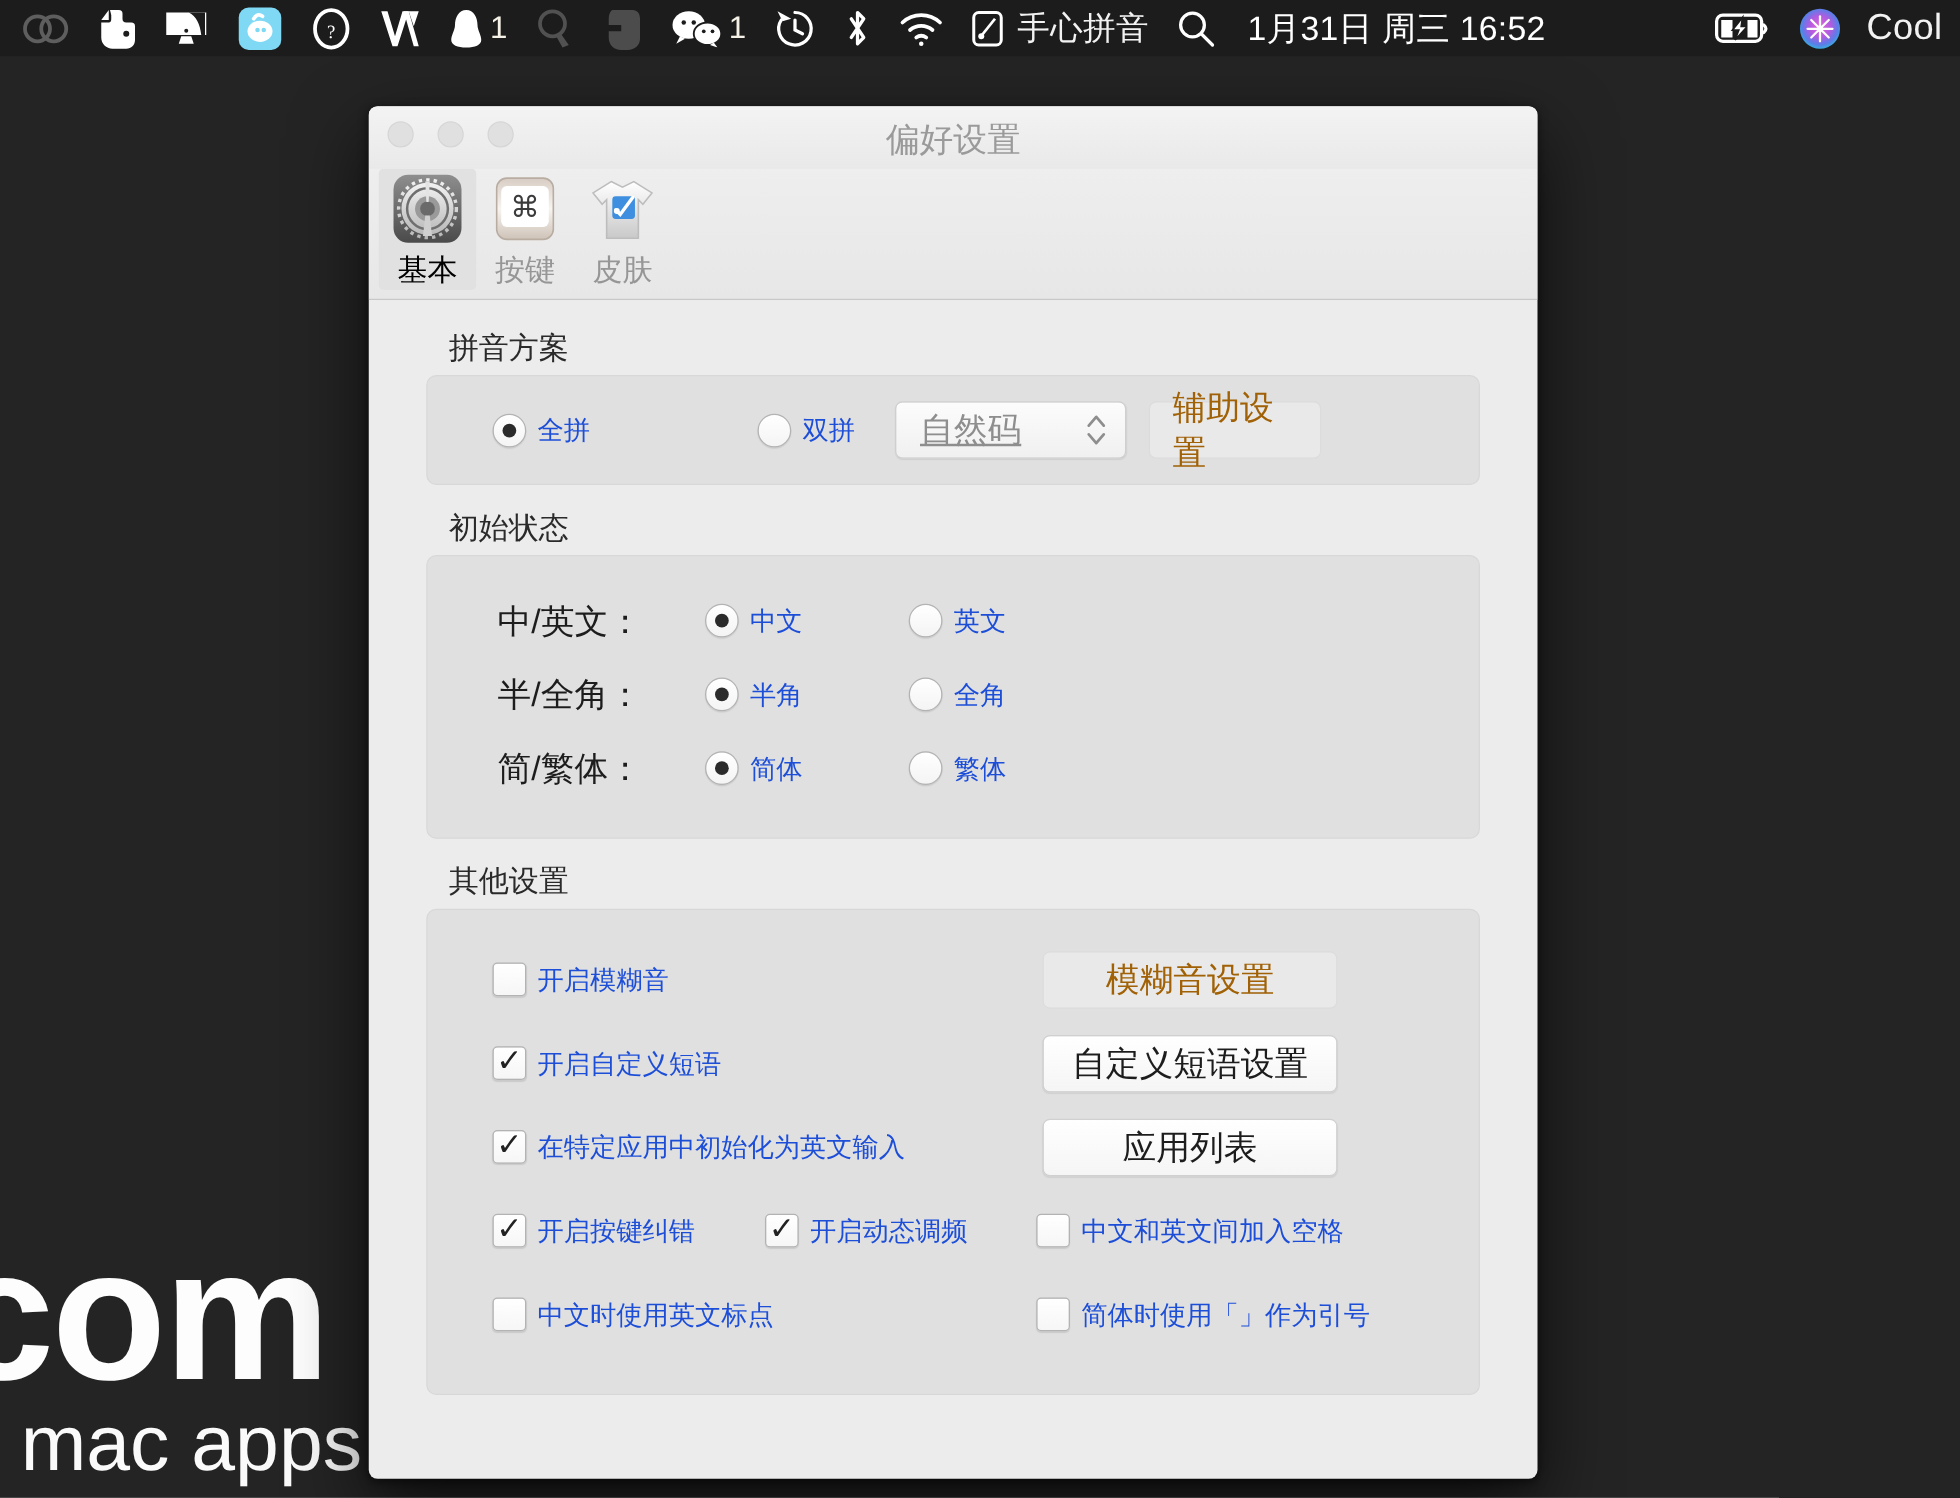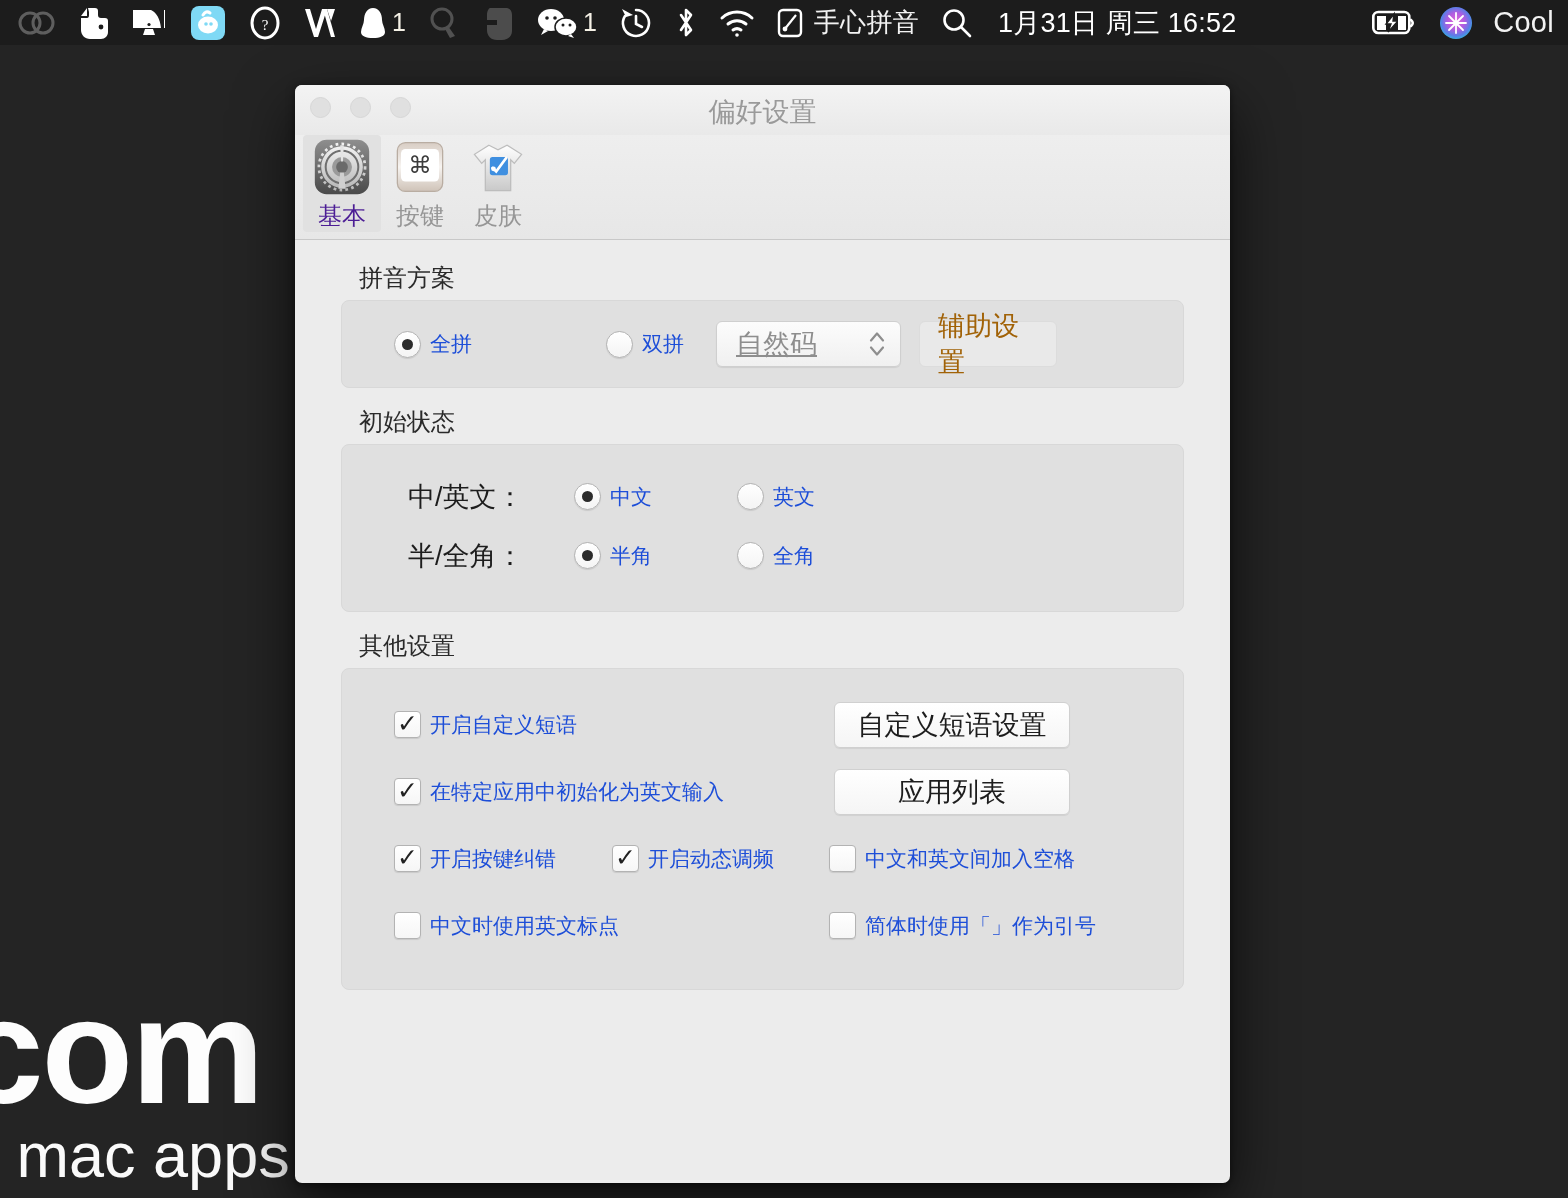--- a/index.html
+++ b/index.html
@@ -120,37 +120,37 @@
     cursor: default;
   }
   .tb-item.selected { background: #e1e1e1; }
   .tb-icon { width: 58px; height: 58px; display: block; }
   .tb-label {
     margin-top: 4px;
     font-size: 24px;
     color: #969696;
     white-space: nowrap;
   }
-  .tb-item.selected .tb-label { color: #4c1d95; }
+  .tb-item.selected .tb-label { color: #000000; }
 
   
   #content { padding: 22px 46px 0 46px; }
 
   .grp-title {
     font-size: 24px;
     color: #2a2a2a;
     margin: 0 0 6px 18px;
   }
   .grp-box {
     background: #e0e0e0;
     border-radius: 8px;
     border: 1px solid #d8d8d8;
   }
   #grp-pinyin { padding: 20px 0; margin-bottom: 18px; }
-  #grp-state  { padding: 22px 0 26px 14px; margin-bottom: 18px; }
+  #grp-state  { padding: 22px 0 26px 4px; margin-bottom: 18px; }
   #grp-other  { padding: 22px 0 30px 0; }
 
   
   .radio {
     width: 27px; height: 27px; border-radius: 50%;
     background: linear-gradient(to bottom, #ffffff, #f4f4f4);
     border: 1px solid #b3b3b3;
     display: inline-flex; align-items: center; justify-content: center;
     flex: 0 0 auto;
     box-shadow: 0 1px 1px rgba(0,0,0,0.10);
@@ -566,25 +566,49 @@
                 <span class="dot"></span>
               </span>
             <span class="opt-label">半角</span>
           </div>
           <div class="opt">
             <span class="radio"></span>
             <span class="opt-label">全角</span>
           </div>
         </div>
 
+        <div class="state-row">
+          <span class="state-label">简/繁体：</span>
+          <div class="opt">
+            <span class="radio on">
+                <span class="dot"></span>
+              </span>
+            <span class="opt-label">简体</span>
+          </div>
+          <div class="opt">
+            <span class="radio"></span>
+            <span class="opt-label">繁体</span>
+          </div>
+        </div>
       </div>
 
       <div class="grp-title">其他设置</div>
       <div class="grp-box" id="grp-other">
 
+        <div class="other-row">
+          <div class="left-col">
+            <div class="opt">
+              <span class="checkbox"></span>
+              <span class="opt-label">开启模糊音</span>
+            </div>
+          </div>
+          <div class="btn disabled">
+            <span>模糊音设置</span>
+          </div>
+        </div>
 
         <div class="other-row">
           <div class="left-col">
             <div class="opt">
               <span class="checkbox on">
                   <span class="tick">✓</span>
                 </span>
               <span class="opt-label">开启自定义短语</span>
             </div>
           </div>

